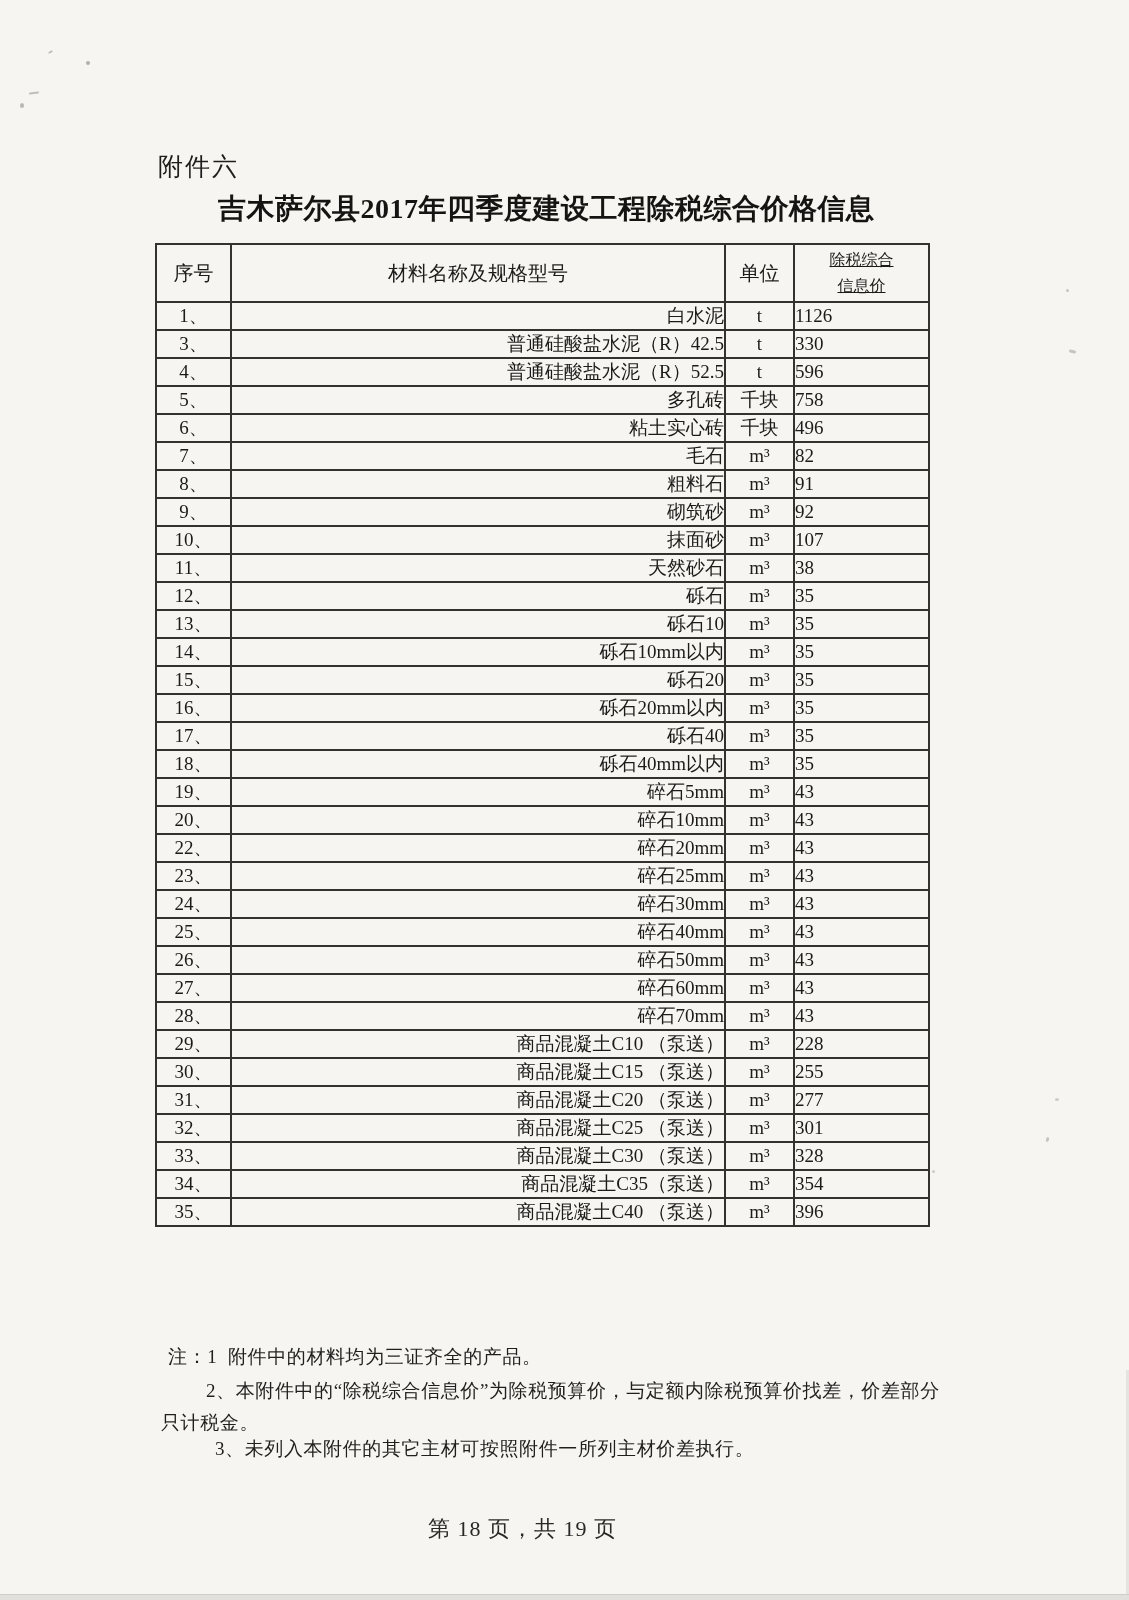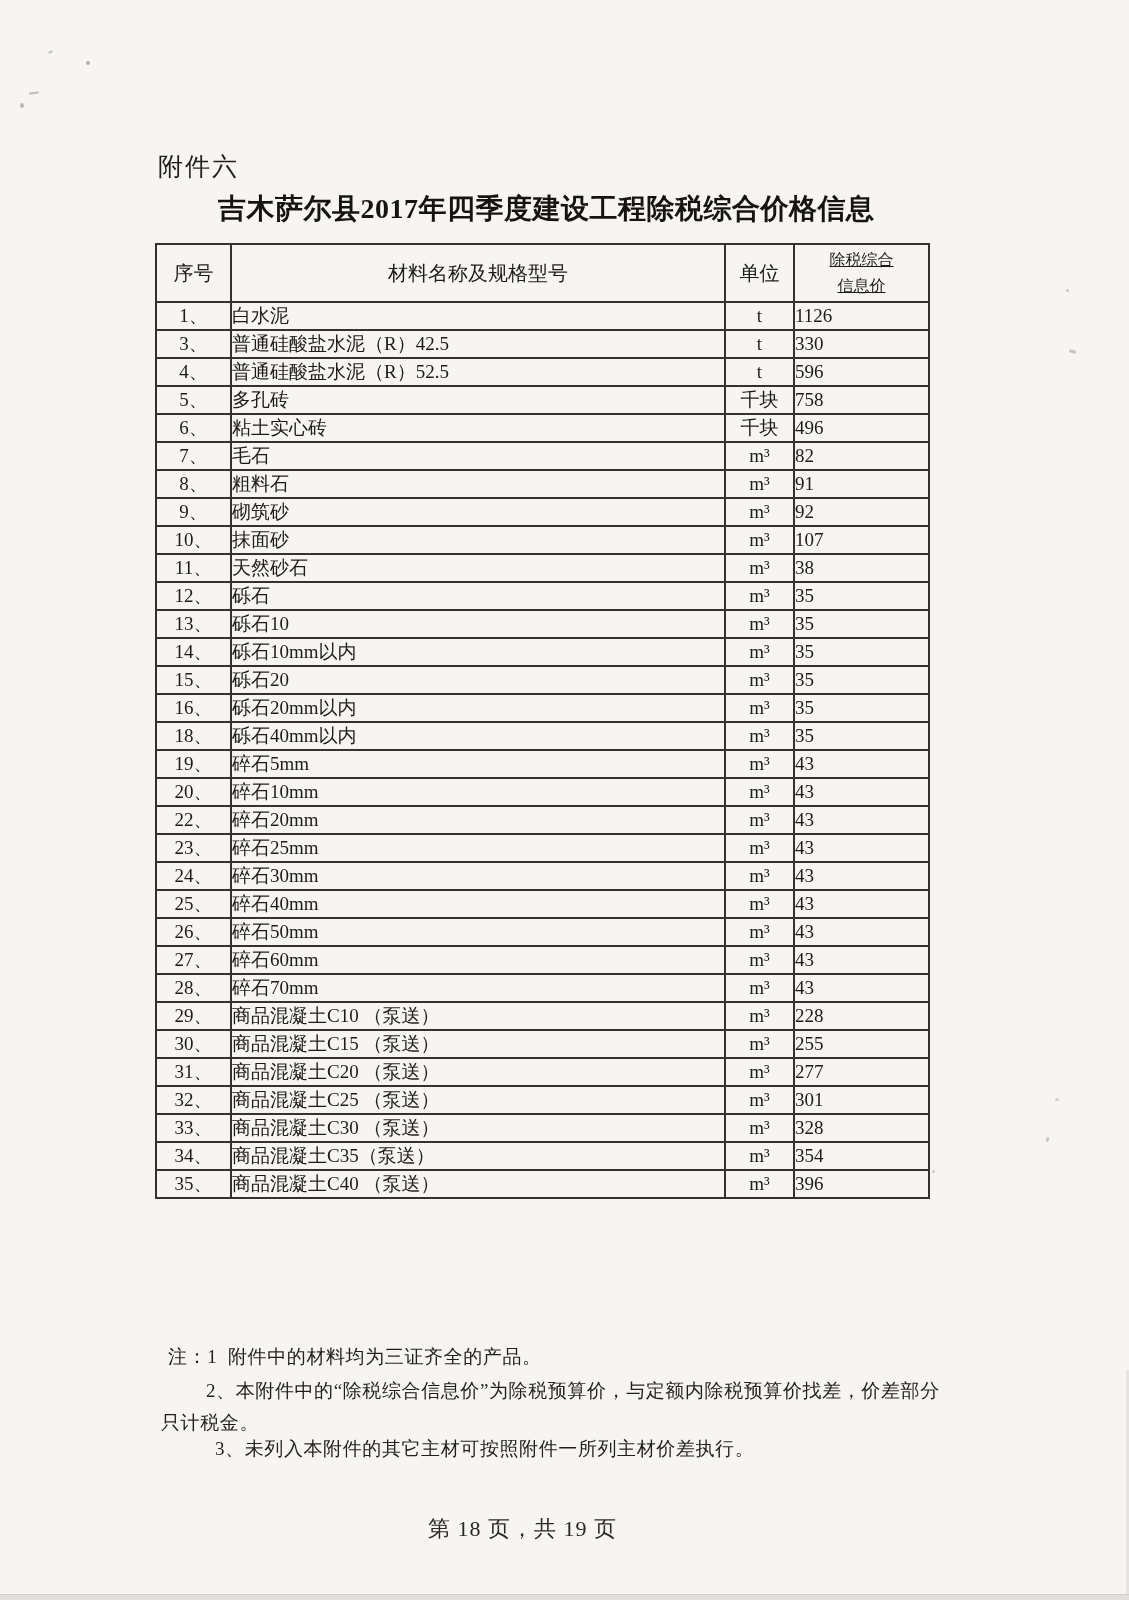--- a/index.html
+++ b/index.html
@@ -47,21 +47,21 @@
   }
   table.price th, table.price td {
     border:2px solid #35322e;
     padding:0; vertical-align:middle;
     font-weight:normal;
   }
   table.price thead th { height:58px; font-size:20px; text-align:center; color:#1d1b19; }
   table.price tbody td { height:28px; font-size:19px; color:#1d1b19; }
   th.c-price .hl { display:block; line-height:26px; font-size:16px;text-decoration:underline; }
   td.c-no   { text-align:center; font-size:20px; }
-  td.c-name { text-align:left; padding-left:8px; }
+  td.c-name { text-align:right; padding-left:8px; }
   td.c-unit { text-align:center; font-size:19px; }
   td.c-price{ padding-right:6px; font-size:20px; }
 
   .note {
     position:absolute; font-size:19px; letter-spacing:.6px;
     color:#211f1d; white-space:pre;
   }
   .n1 { left:168px; top:1344px; }
   .n2 { left:206px; top:1378px; }
   .n3 { left:161px; top:1410px; }
@@ -209,20 +209,26 @@
       <td class="c-price">35</td>
     </tr>
 
     <tr>
       <td class="c-no">16、</td>
       <td class="c-name">砾石20mm以内</td>
       <td class="c-unit">m³</td>
       <td class="c-price">35</td>
     </tr>
 
+    <tr>
+      <td class="c-no">17、</td>
+      <td class="c-name">砾石40</td>
+      <td class="c-unit">m³</td>
+      <td class="c-price">35</td>
+    </tr>
 
     <tr>
       <td class="c-no">18、</td>
       <td class="c-name">砾石40mm以内</td>
       <td class="c-unit">m³</td>
       <td class="c-price">35</td>
     </tr>
 
     <tr>
       <td class="c-no">19、</td>

